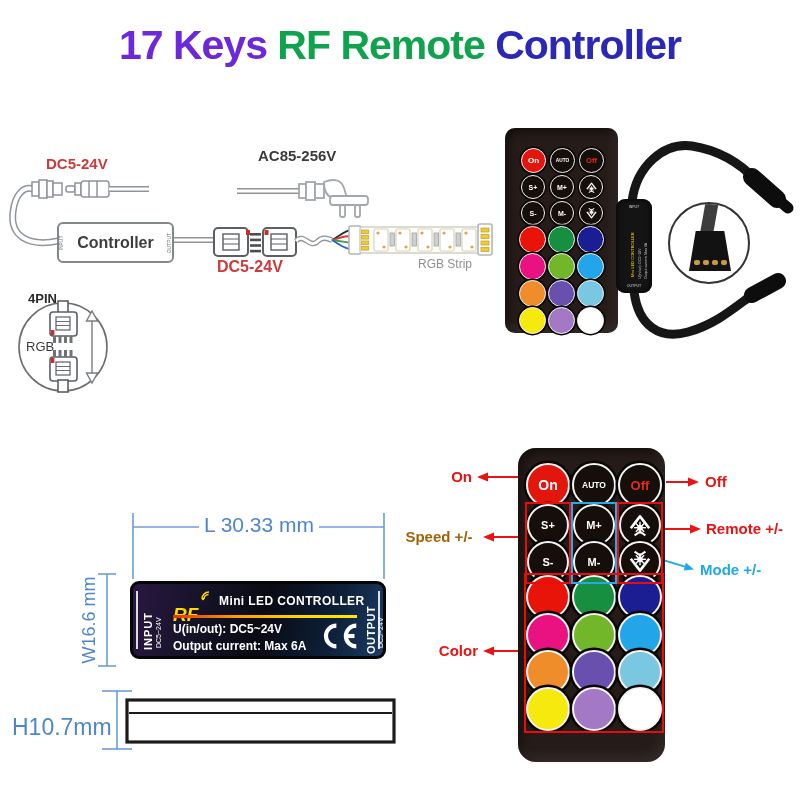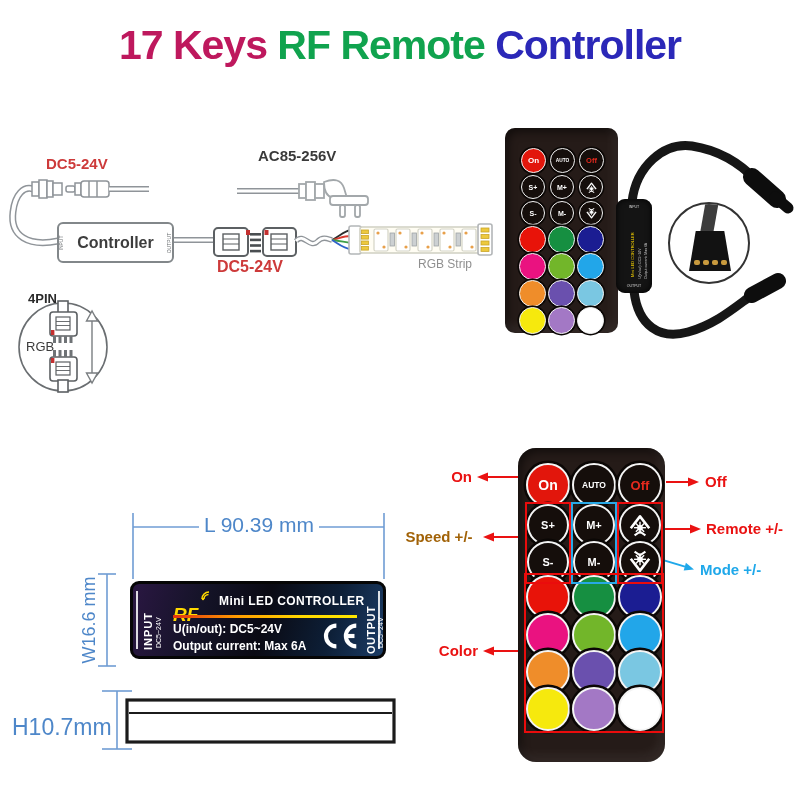--- a/index.html
+++ b/index.html
@@ -27,21 +27,21 @@
             background:linear-gradient(105deg,#2a1742 0%,#141327 28%,#0a0a13 52%,#0d1f37 78%,#1b3c66 100%);}
   #devlabel .edge{position:absolute;top:7px;height:58px;width:2px;background:rgba(255,255,255,.85);}
   .vtext{position:absolute;transform:rotate(-90deg);transform-origin:0 0;color:#fff;white-space:nowrap;}
   .wht{color:#fff;font-weight:bold;position:absolute;}
 </style>
 </head>
 <body>
 
 <div id="canvas">
 
-  <div id="title"><span style="color: #be185d;">17 Keys </span><span style="color: rgb(16, 163, 78);">RF Remote </span><span style="color: rgb(43, 40, 184);">Controller</span></div>
+  <div id="title"><span style="color: #6d28d9;">17 Keys </span><span style="color: rgb(16, 163, 78);">RF Remote </span><span style="color: rgb(43, 40, 184);">Controller</span></div>
 
   <svg class="layer" width="800" height="800">
 
     <g>
       <path d="M58,241 C28,247 10,236 13,212 C15,194 24,186 33,189" fill="none" stroke="#8f9499" stroke-width="7"></path>
       <path d="M58,241 C28,247 10,236 13,212 C15,194 24,186 33,189" fill="none" stroke="#ffffff" stroke-width="4"></path>
     </g>
 
     <g fill="#fff" stroke="#8f9499" stroke-width="1.5">
       <rect x="32" y="182" width="7" height="14"></rect>
@@ -320,21 +320,21 @@
 
   <div style="position:absolute;left:668px;top:202px;width:78px;height:78px;border-radius:50%;background:#fff;border:2px solid #333;overflow:hidden;z-index:3;">
     <div style="position:absolute;left:33px;top:-4px;width:13px;height:34px;background:#3d3d3d;transform:rotate(10deg);"></div>
     <div style="position:absolute;left:19px;top:27px;width:42px;height:40px;background:#121212;clip-path:polygon(16% 0,84% 0,100% 100%,0 100%);"></div>
     <div style="position:absolute;left:24px;top:56px;width:6px;height:5px;background:#c89a3e;border-radius:2px;"></div>
     <div style="position:absolute;left:33px;top:56px;width:6px;height:5px;background:#c89a3e;border-radius:2px;"></div>
     <div style="position:absolute;left:42px;top:56px;width:6px;height:5px;background:#c89a3e;border-radius:2px;"></div>
     <div style="position:absolute;left:51px;top:56px;width:6px;height:5px;background:#c89a3e;border-radius:2px;"></div>
   </div>
 
-  <div style="position: absolute; left: 199px; top: 513px; width: 120px; text-align: center; background: rgb(255, 255, 255); font-size: 21px; color: rgb(78, 135, 201);">L 90.39 mm</div>
+  <div style="position: absolute; left: 199px; top: 513px; width: 120px; text-align: center; background: rgb(255, 255, 255); font-size: 21px; color: rgb(78, 135, 201);">L 30.33 mm</div>
   <div class="vtext" style="left: 79px; top: 671px; width: 102px; text-align: center; font-size: 18px; color: rgb(78, 135, 201);">W16.6 mm</div>
   <div style="position: absolute; left: 12px; top: 714px; font-size: 23px; color: rgb(78, 135, 201);">H10.7mm</div>
 
   <div id="devlabel">
     <div class="edge" style="left:3px;"></div>
     <div class="edge" style="right:3px;"></div>
     <span class="vtext" style="left:9px;top:66px;font-size:11px;font-weight:bold;letter-spacing:1px;">INPUT</span>
     <span class="vtext" style="left:22px;top:64px;font-size:7px;">DC5~24V</span>
     <span class="wht" style="left:40px;top:20px;font-size:19px;font-style:italic;color:#ffd900;">RF</span>
     <svg width="13" height="13" viewBox="0 0 13 13" style="position:absolute;left:67px;top:4px;">

